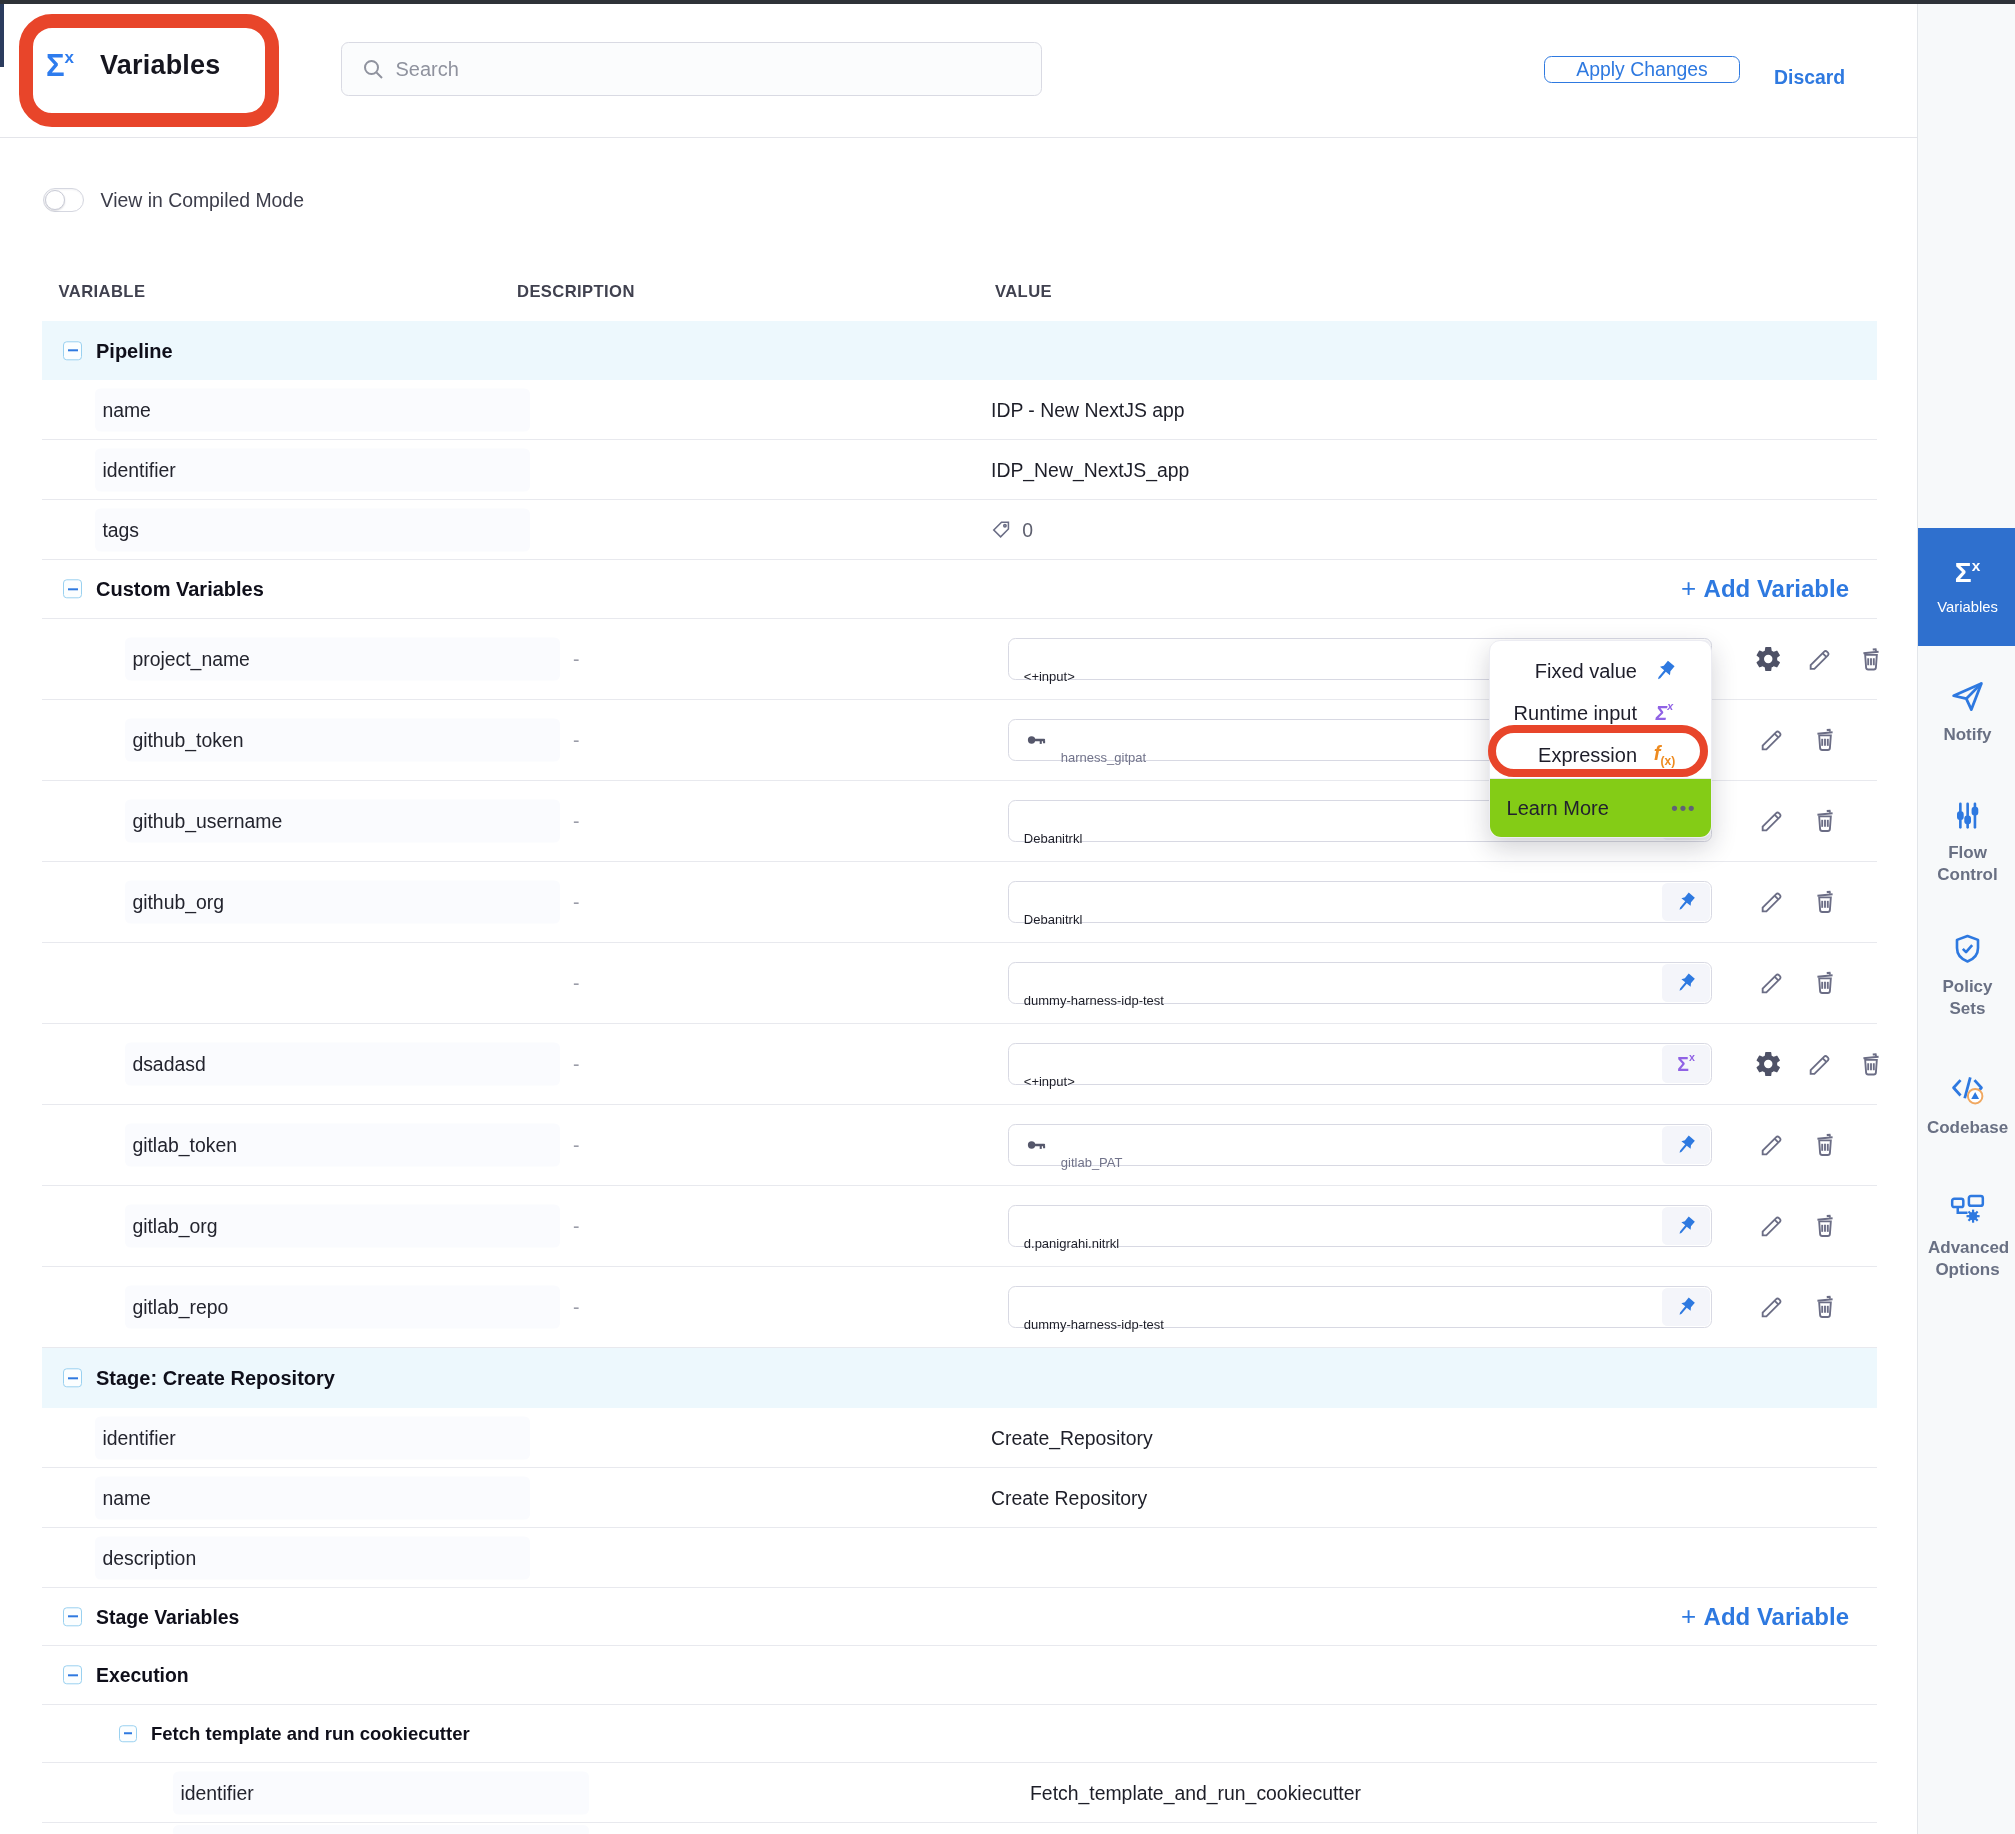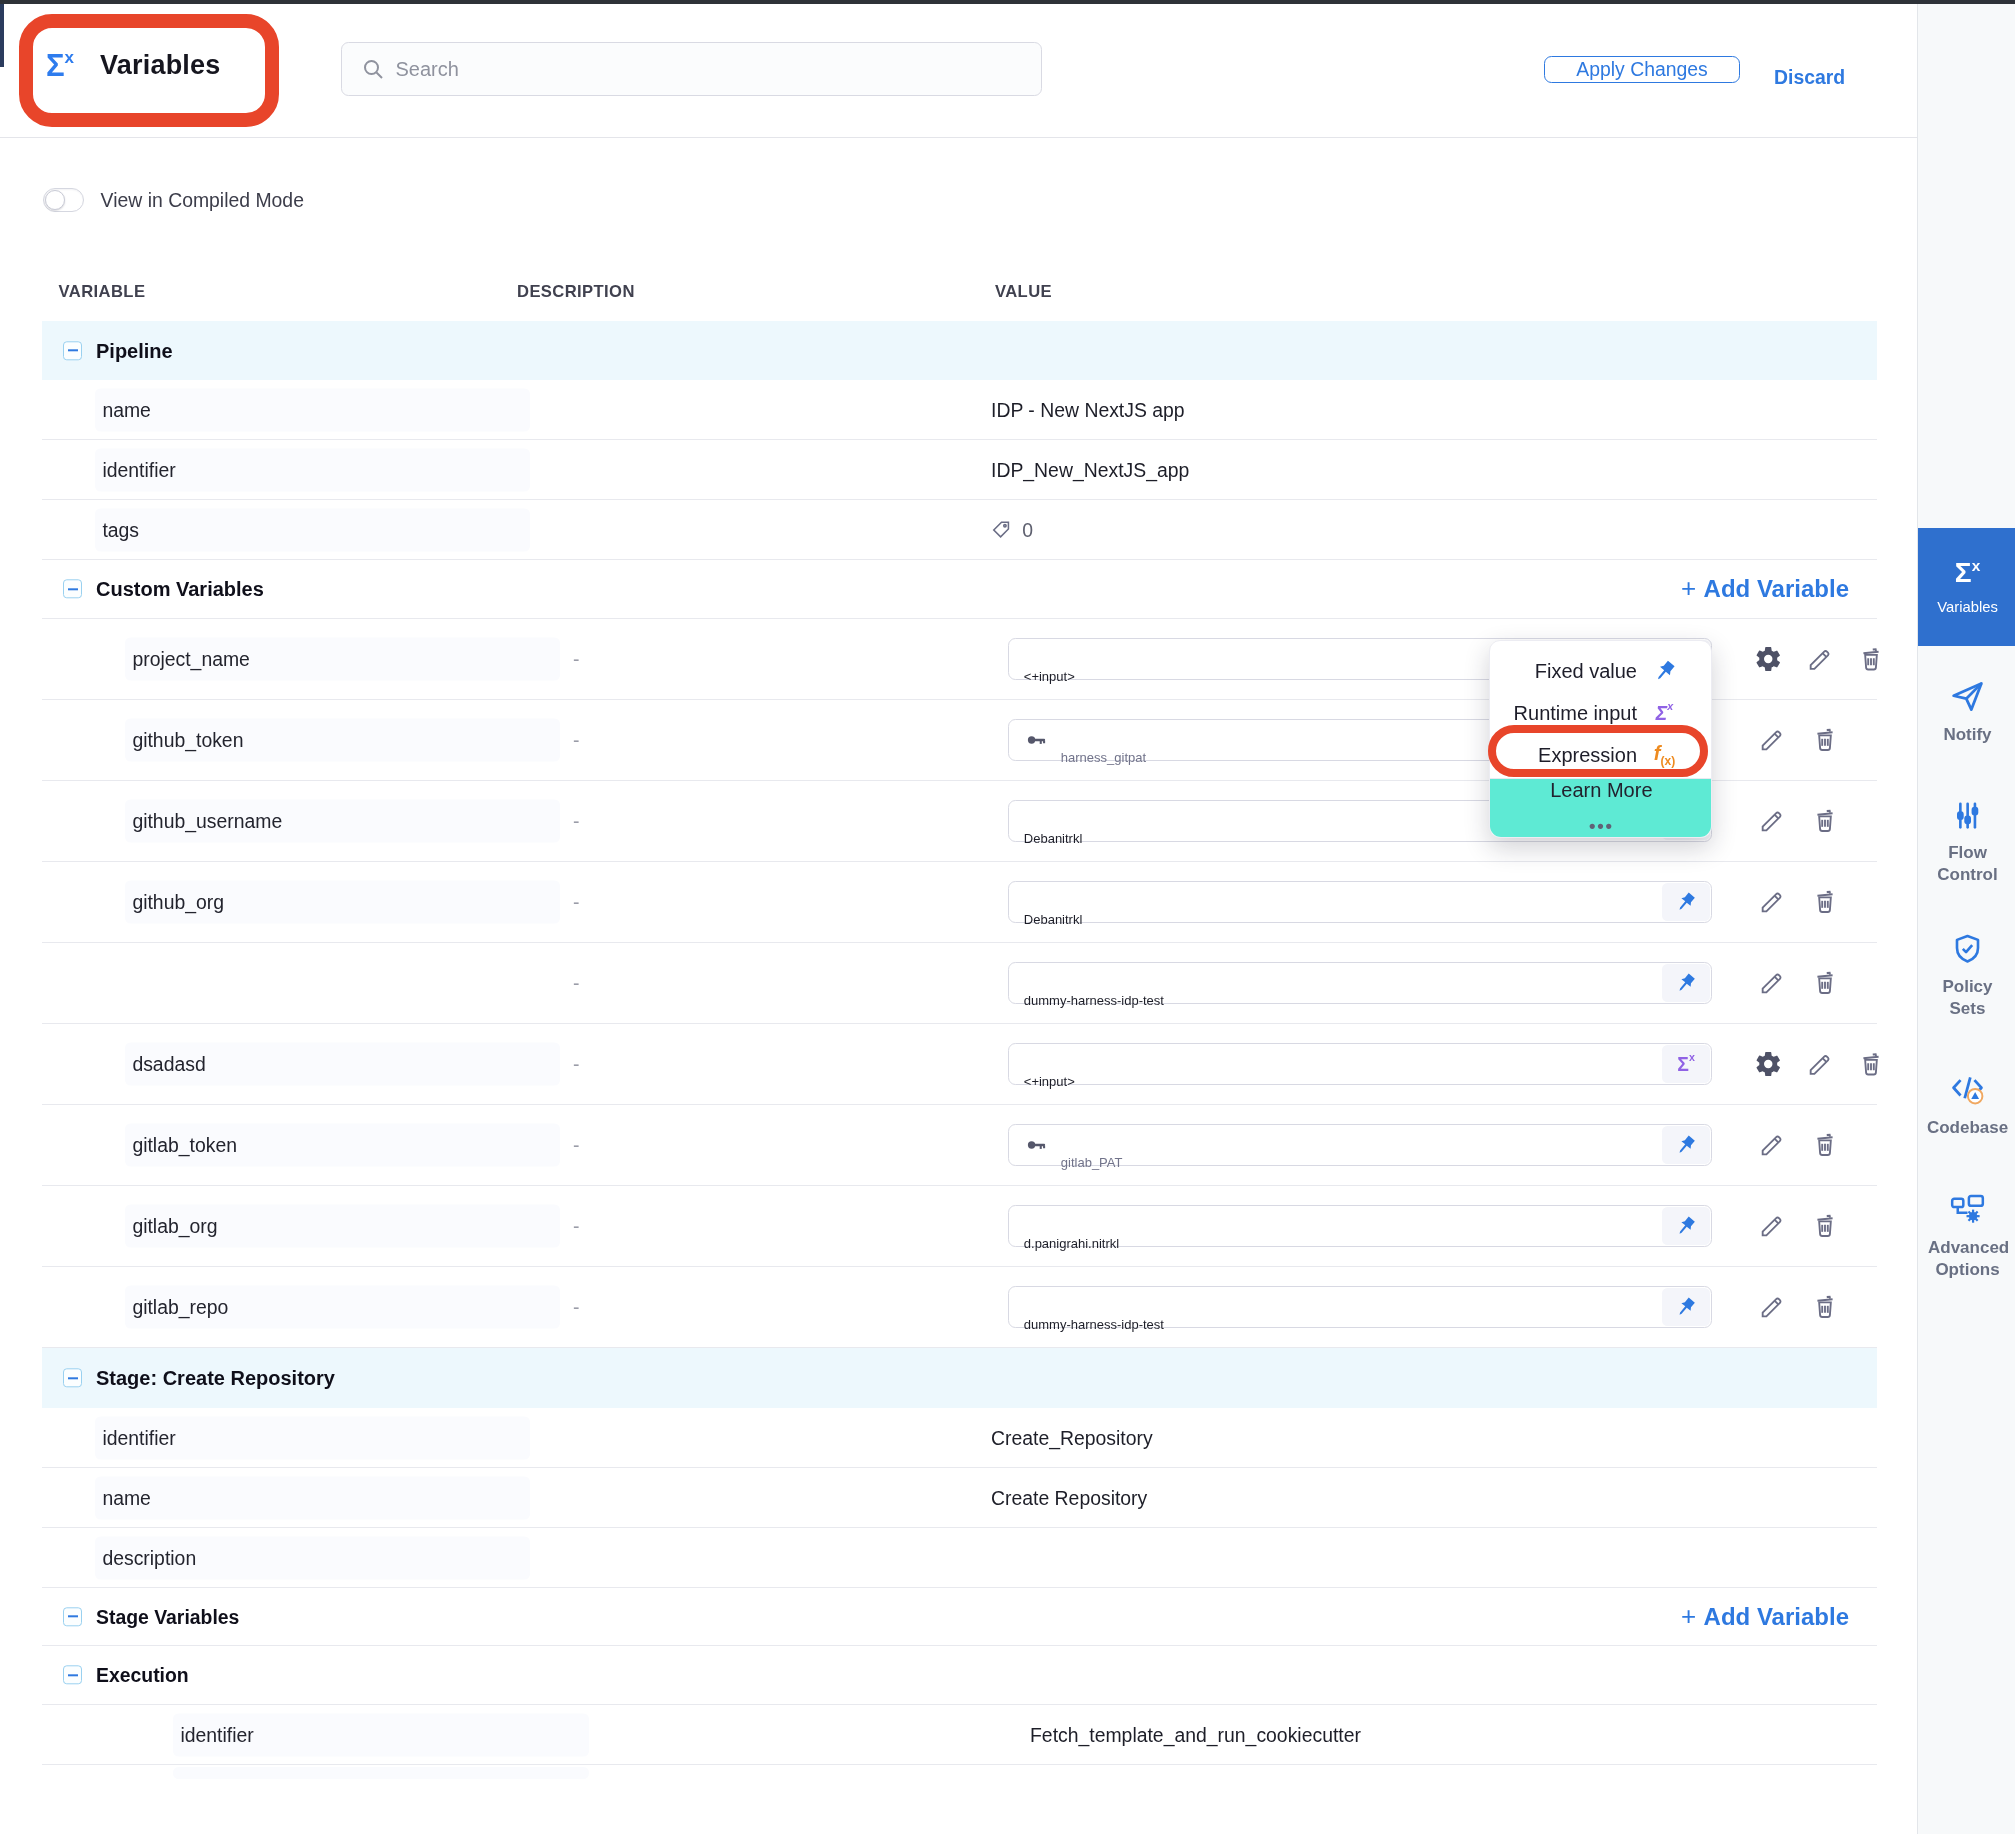--- a/index.html
+++ b/index.html
@@ -81,21 +81,21 @@
 
   
   .menu { position:absolute; left:1489px; top:640px; width:223px; height:198px; background:#fff; border:0.9px solid #ececf2; border-radius:11px; box-shadow:0 9.2px 26px rgba(30,30,50,.20); z-index:20; }
   .menu .items { padding-top:9.2px; }
   .mi { height:42px; display:flex; align-items:center; justify-content:flex-end; padding-right:30px; gap:11px; }
   .mi .mlbl { font-size:20px; color:#1e1e2a; }
   .mi .mic { width:33px; display:flex; justify-content:center; align-items:center; }
   .mic .sigma-sm { color:#9062e5; font-size:19.4px; font-weight:bold; font-style:italic; }
   .fx { color:#ee8b20; font-size:20px; font-style:italic; font-weight:bold; }
   .fx sub { font-size:.6em; font-style:normal; }
-  .menu .foot { position:absolute; left:0; right:0; bottom:0; height:59px; background:#5eead4; border-top:0.9px solid #e9e9f0; border-radius:0 0 11px 11px; display:flex; align-items:center; justify-content:space-between; padding:0 14.8px 0 16.6px;flex-direction:column; }
+  .menu .foot { position:absolute; left:0; right:0; bottom:0; height:59px; background:#84cc16; border-top:0.9px solid #e9e9f0; border-radius:0 0 11px 11px; display:flex; align-items:center; justify-content:space-between; padding:0 14.8px 0 16.6px; }
   .foot .lm { font-size:20px; color:#22222e; }
   .foot .dots { font-size:18.5px; color:#606276; letter-spacing:1.8px; font-weight:bold; }
   .ring { position:absolute; left:1488px; top:725px; width:220px; height:52px; border:8.3px solid #e8452a; border-radius:29.5px; z-index:30; pointer-events:none; }
 
   
   .sidebar { position:absolute; left:1917px; top:0; width:99px; height:1835px; background:#f7f9fa; border-left:0.9px solid #e3e6ea; z-index:5; }
   .sb-item { position:absolute; left:0; width:99px; display:flex; flex-direction:column; align-items:center; }
   .sb-item .sb-lbl { margin-top:9.2px; font-size:17px; font-weight:bold; color:#697083; text-align:center; line-height:1.28; }
   .sb-active { position:absolute; left:0; top:528px; width:99px; height:118px; background:#2f70ce; display:flex; flex-direction:column; align-items:center; justify-content:center; gap:11px; }
   .sb-active .sigma-ico { color:#fff; font-size:28px; }
@@ -474,20 +474,24 @@
       <span class="sec-title" style="font-size:19.4px;">Stage Variables</span>
       <span class="addvar">
         <span class="plus">+</span>
         <span class="avl">Add Variable</span>
       </span>
     </div>
 
     <div class="r hdrrow">
       <span class="minus"></span>
       <span class="sec-title" style="font-size:19.4px;">Execution</span>
+    </div>
+    <div class="r steprow">
+      <span class="minus nested"></span>
+      <span class="sec-title step">Fetch template and run cookiecutter</span>
     </div>
     <div class="r plain">
       <span class="chip nested">
           <span class="lbl">identifier</span>
         </span>
       <span class="val nested">Fetch_template_and_run_cookiecutter</span>
     </div>
     <div class="r partial">
       <span class="chip nested" style="top:1.8px; transform:none; height:12px;"></span>
     </div>

